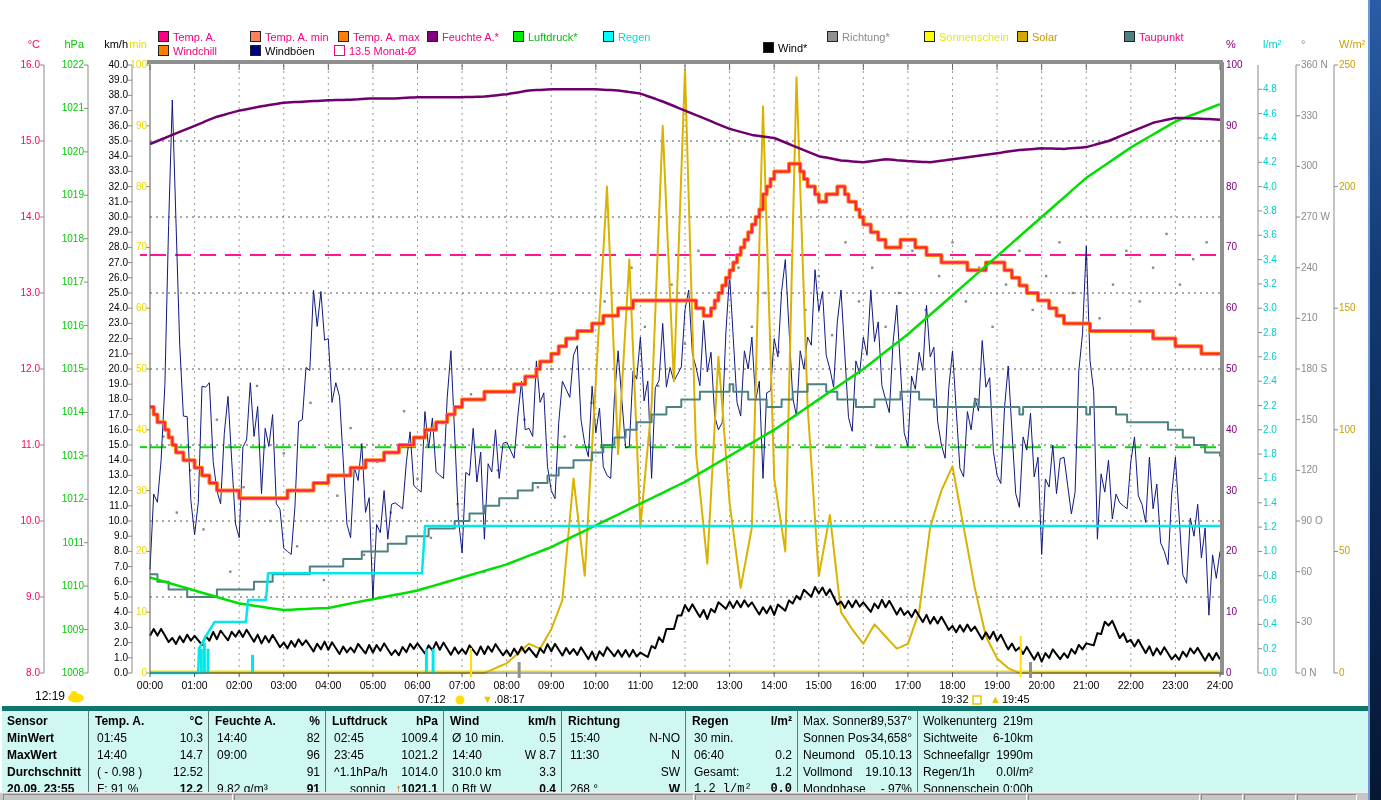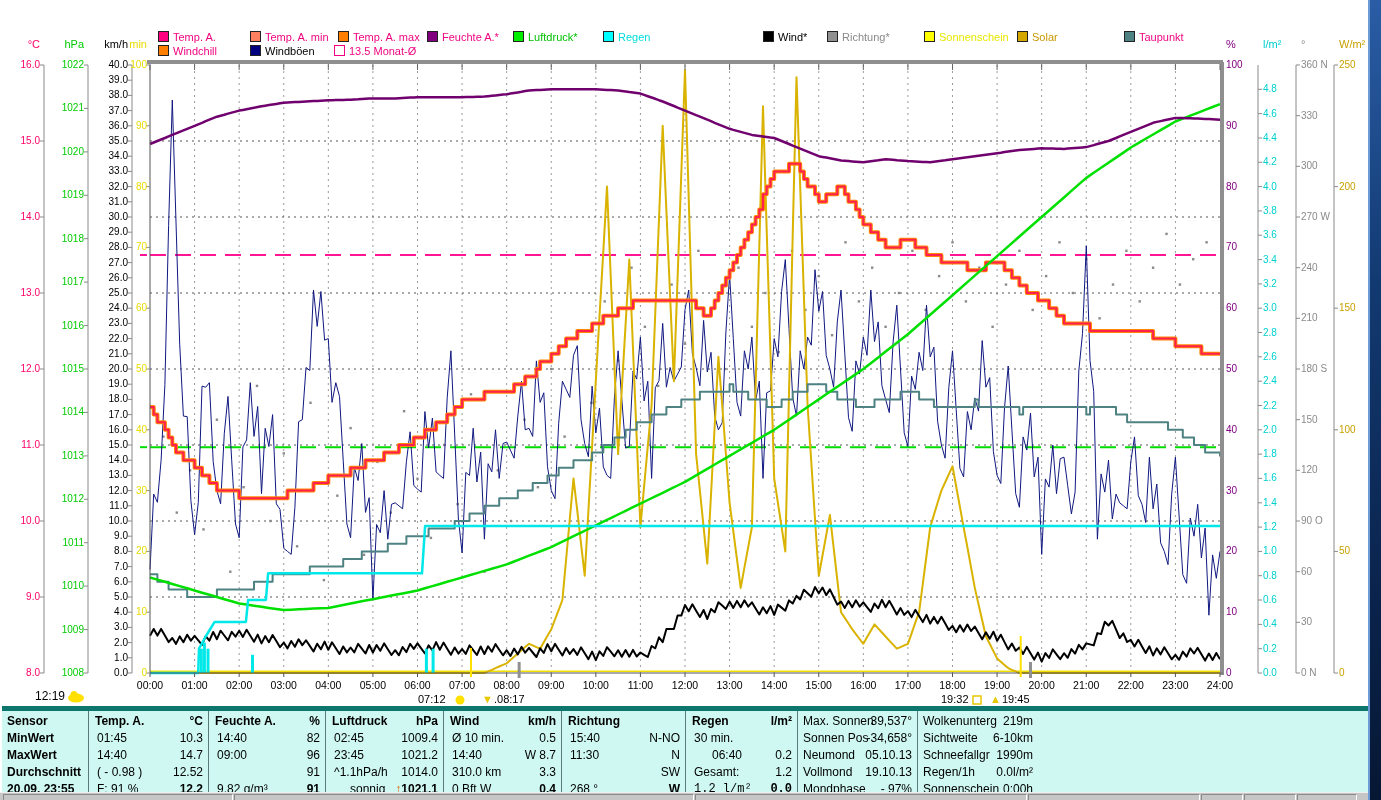--- a/index.html
+++ b/index.html
@@ -29,21 +29,21 @@
 <body>
 
 <div id="window">
   <div id="legend">
       <div class="li" style="left: 158px; top: 31px; color: rgb(240, 4, 127);"><span class="sw" style="background: rgb(255, 0, 128);"></span><span>Temp. A.</span></div>
       <div class="li" style="left: 250px; top: 31px; color: rgb(240, 4, 127);"><span class="sw" style="background: rgb(255, 128, 96);"></span><span>Temp. A. min</span></div>
       <div class="li" style="left: 338px; top: 31px; color: rgb(240, 4, 127);"><span class="sw" style="background: rgb(255, 128, 0);"></span><span>Temp. A. max</span></div>
       <div class="li" style="left: 427px; top: 31px; color: rgb(240, 4, 127);"><span class="sw" style="background: rgb(128, 0, 128);"></span><span>Feuchte A.*</span></div>
       <div class="li" style="left: 513px; top: 31px; color: rgb(0, 192, 0);"><span class="sw" style="background: rgb(0, 238, 0);"></span><span>Luftdruck*</span></div>
       <div class="li" style="left: 603px; top: 31px; color: rgb(0, 221, 221);"><span class="sw" style="background: rgb(0, 255, 255);"></span><span>Regen</span></div>
-      <div class="li" style="left: 731px; top: 31px; color: rgb(0, 0, 0); padding-left: 32px;"><span class="sw" style="background: rgb(0, 0, 0);"></span><span>Wind*</span></div>
+      <div class="li" style="left: 731px; top: 42px; color: rgb(0, 0, 0); padding-left: 32px;"><span class="sw" style="background: rgb(0, 0, 0);"></span><span>Wind*</span></div>
       <div class="li" style="left: 827px; top: 31px; color: rgb(138, 138, 138);"><span class="sw" style="background: rgb(144, 144, 144);"></span><span>Richtung*</span></div>
       <div class="li" style="left: 924px; top: 31px; color: rgb(232, 232, 0);"><span class="sw" style="background: rgb(255, 255, 0);"></span><span>Sonnenschein</span></div>
       <div class="li" style="left: 1017px; top: 31px; color: rgb(200, 152, 0);"><span class="sw" style="background: rgb(212, 168, 0);"></span><span>Solar</span></div>
       <div class="li" style="left: 1111px; top: 31px; color: rgb(240, 4, 127); margin-left: 13px;"><span class="sw" style="background: rgb(78, 130, 130);"></span><span>Taupunkt</span></div>
       <div class="li" style="left: 158px; top: 45px; color: rgb(240, 4, 127);"><span class="sw" style="background: rgb(255, 128, 0);"></span><span>Windchill</span></div>
       <div class="li" style="left: 250px; top: 45px; color: rgb(0, 0, 0);"><span class="sw" style="background: rgb(0, 0, 128);"></span><span>Windböen</span></div>
       <div class="li" style="left: 334px; top: 45px; color: rgb(240, 4, 127);"><span class="sw" style="background: rgb(255, 255, 255); border-color: rgb(240, 4, 127);"></span><span>13.5 Monat-Ø</span></div>
     </div>
   <svg id="chart-svg" width="1381" height="800">
       <rect x="150" y="65" width="1070" height="608" fill="#fff" stroke="none"></rect>
@@ -673,21 +673,21 @@
         </div>
       </div>
       <div class="tcol" style="left: 683px; width: 111px;">
         <div class="trow" style="top: 2px;">
           <span class="tl b" style="left: 6px;">Regen</span>
           <span class="tr b">l/m²</span>
         </div>
         <div class="trow" style="top: 19px;">
           <span class="tl">30 min.</span>
         </div>
-        <div class="trow" style="top: 36px; margin-left: 18px;">
+        <div class="trow" style="top: 36px;">
           <span class="tl">06:40</span>
           <span class="tr">0.2</span>
         </div>
         <div class="trow" style="top: 53px;">
           <span class="tl">Gesamt:</span>
           <span class="tr">1.2</span>
         </div>
         <div class="trow" style="top: 70px; font-family: Liberation Mono, monospace;">
           <span class="tl">1.2 l/m²</span>
           <span class="tr b">0.0</span>

